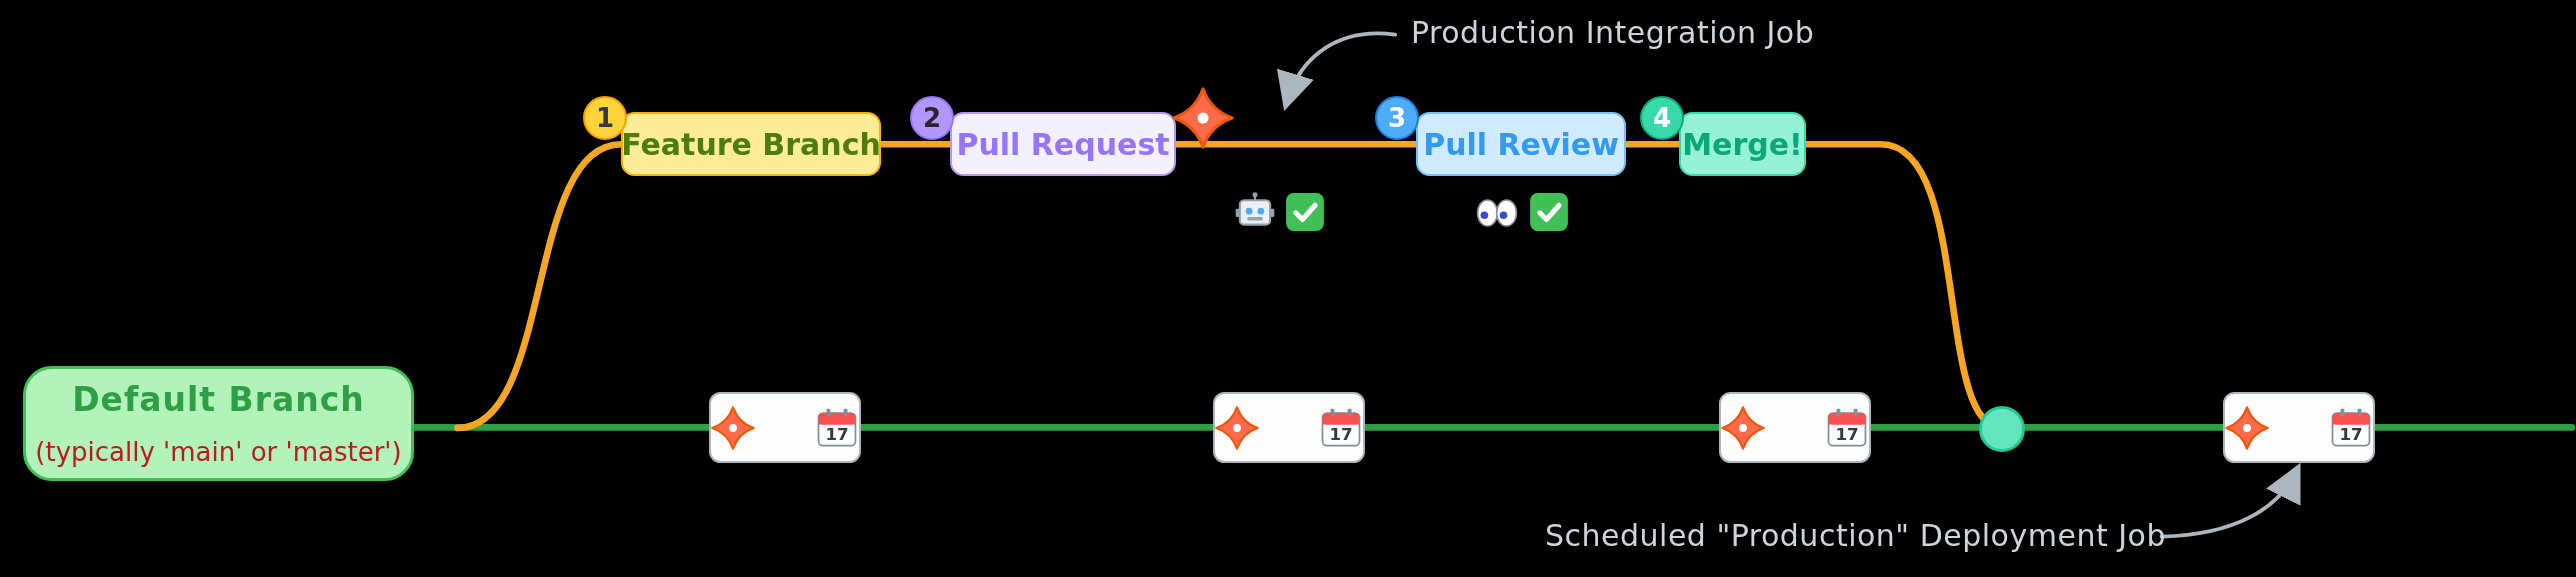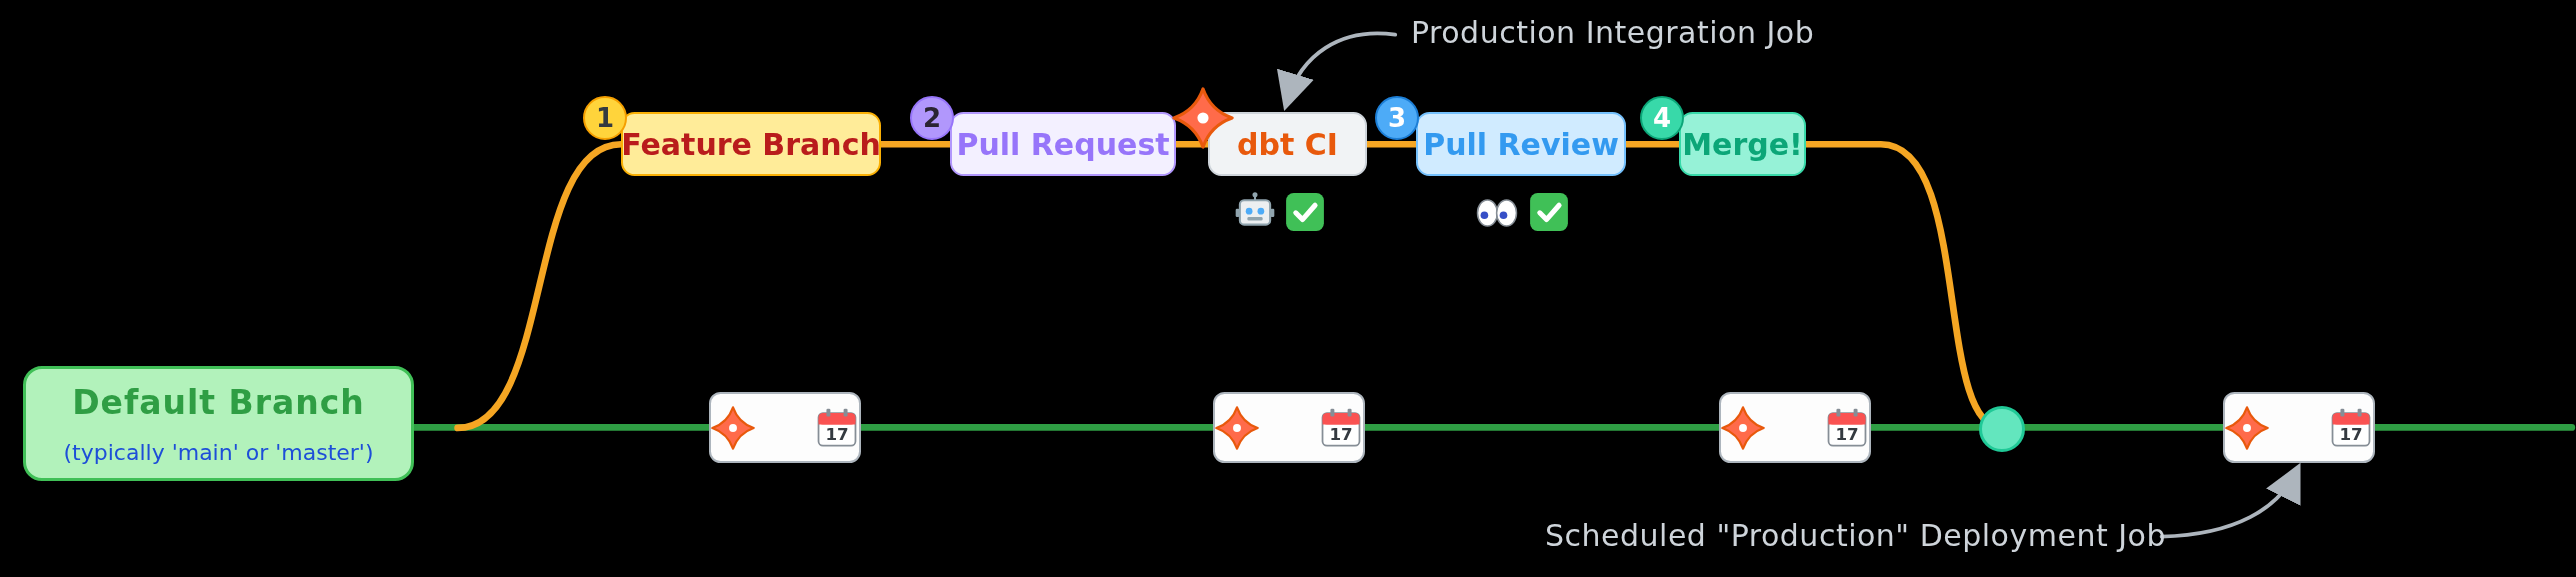--- a/index.html
+++ b/index.html
@@ -9,34 +9,34 @@
     font-family:"DejaVu Sans", sans-serif;
     position:relative;
     overflow:hidden;
   }
   .stage{position:absolute;left:0;top:0;width:2576px;height:577px;}
   .lines-svg{position:absolute;left:0;top:0;width:2576px;height:577px;}
 
   
   .default-branch{
     position:absolute;left:23px;top:366px;width:391px;height:115px;
-    background:#b2f2bb;border:3.8px solid #40c057;border-radius:19px;
+    background:#b2f2bb;border:3.8px solid #40c057;border-radius:29px;
     display:flex;flex-direction:column;align-items:center;justify-content:center;
     box-sizing:border-box;gap:18px;
   }
   .default-branch .title{font-size:33px;font-weight:bold;color:#2f9e44;letter-spacing:1px;}
-  .default-branch .subtitle{font-size:22px;color:#1d4ed8;}
+  .default-branch .subtitle{font-size:26px;color:#b91c1c;}
 
   
   .step-box{
     position:absolute;top:112px;height:64px;border-radius:13.5px;
     display:flex;align-items:center;justify-content:center;
     font-size:30px;font-weight:600;white-space:nowrap;box-sizing:border-box;
   }
-  .sb-feature{left:621px;width:260px;background:#ffec99;border:2.9px solid #fab005;color:#b91c1c;}
+  .sb-feature{left:621px;width:260px;background:#ffec99;border:2.9px solid #fab005;color:#4d7c0f;}
   .sb-pr{left:950px;width:226px;background:#f3f0ff;border:2.9px solid #b197fc;color:#9775fa;}
   .sb-dbtci{left:1208px;width:159px;background:#f1f3f5;border:2.9px solid #ced4da;color:#e8590c;}
   .sb-review{left:1416px;width:210px;background:#d0ebff;border:2.9px solid #74c0fc;color:#339af0;}
   .sb-merge{left:1679px;width:127px;background:#96f2d7;border:2.9px solid #38d9a9;color:#0ca678;}
 
   .badge{
     position:absolute;top:96px;width:44px;height:44px;border-radius:50%;
     display:flex;align-items:center;justify-content:center;
     font-size:26px;font-weight:bold;box-sizing:border-box;z-index:5;
   }
@@ -101,23 +101,20 @@
   <div class="default-branch">
     <div class="title">Default Branch</div>
     <div class="subtitle">(typically 'main' or 'master')</div>
   </div>
 
   <div class="step-box sb-feature">
     <span>Feature Branch</span>
   </div>
   <div class="step-box sb-pr">
     <span>Pull Request</span>
-  </div>
-  <div class="step-box sb-dbtci">
-    <span>dbt CI</span>
   </div>
   <div class="step-box sb-review">
     <span>Pull Review</span>
   </div>
   <div class="step-box sb-merge">
     <span>Merge!</span>
   </div>
 
   <div class="badge bdg-1">1</div>
   <div class="badge bdg-2">2</div>

